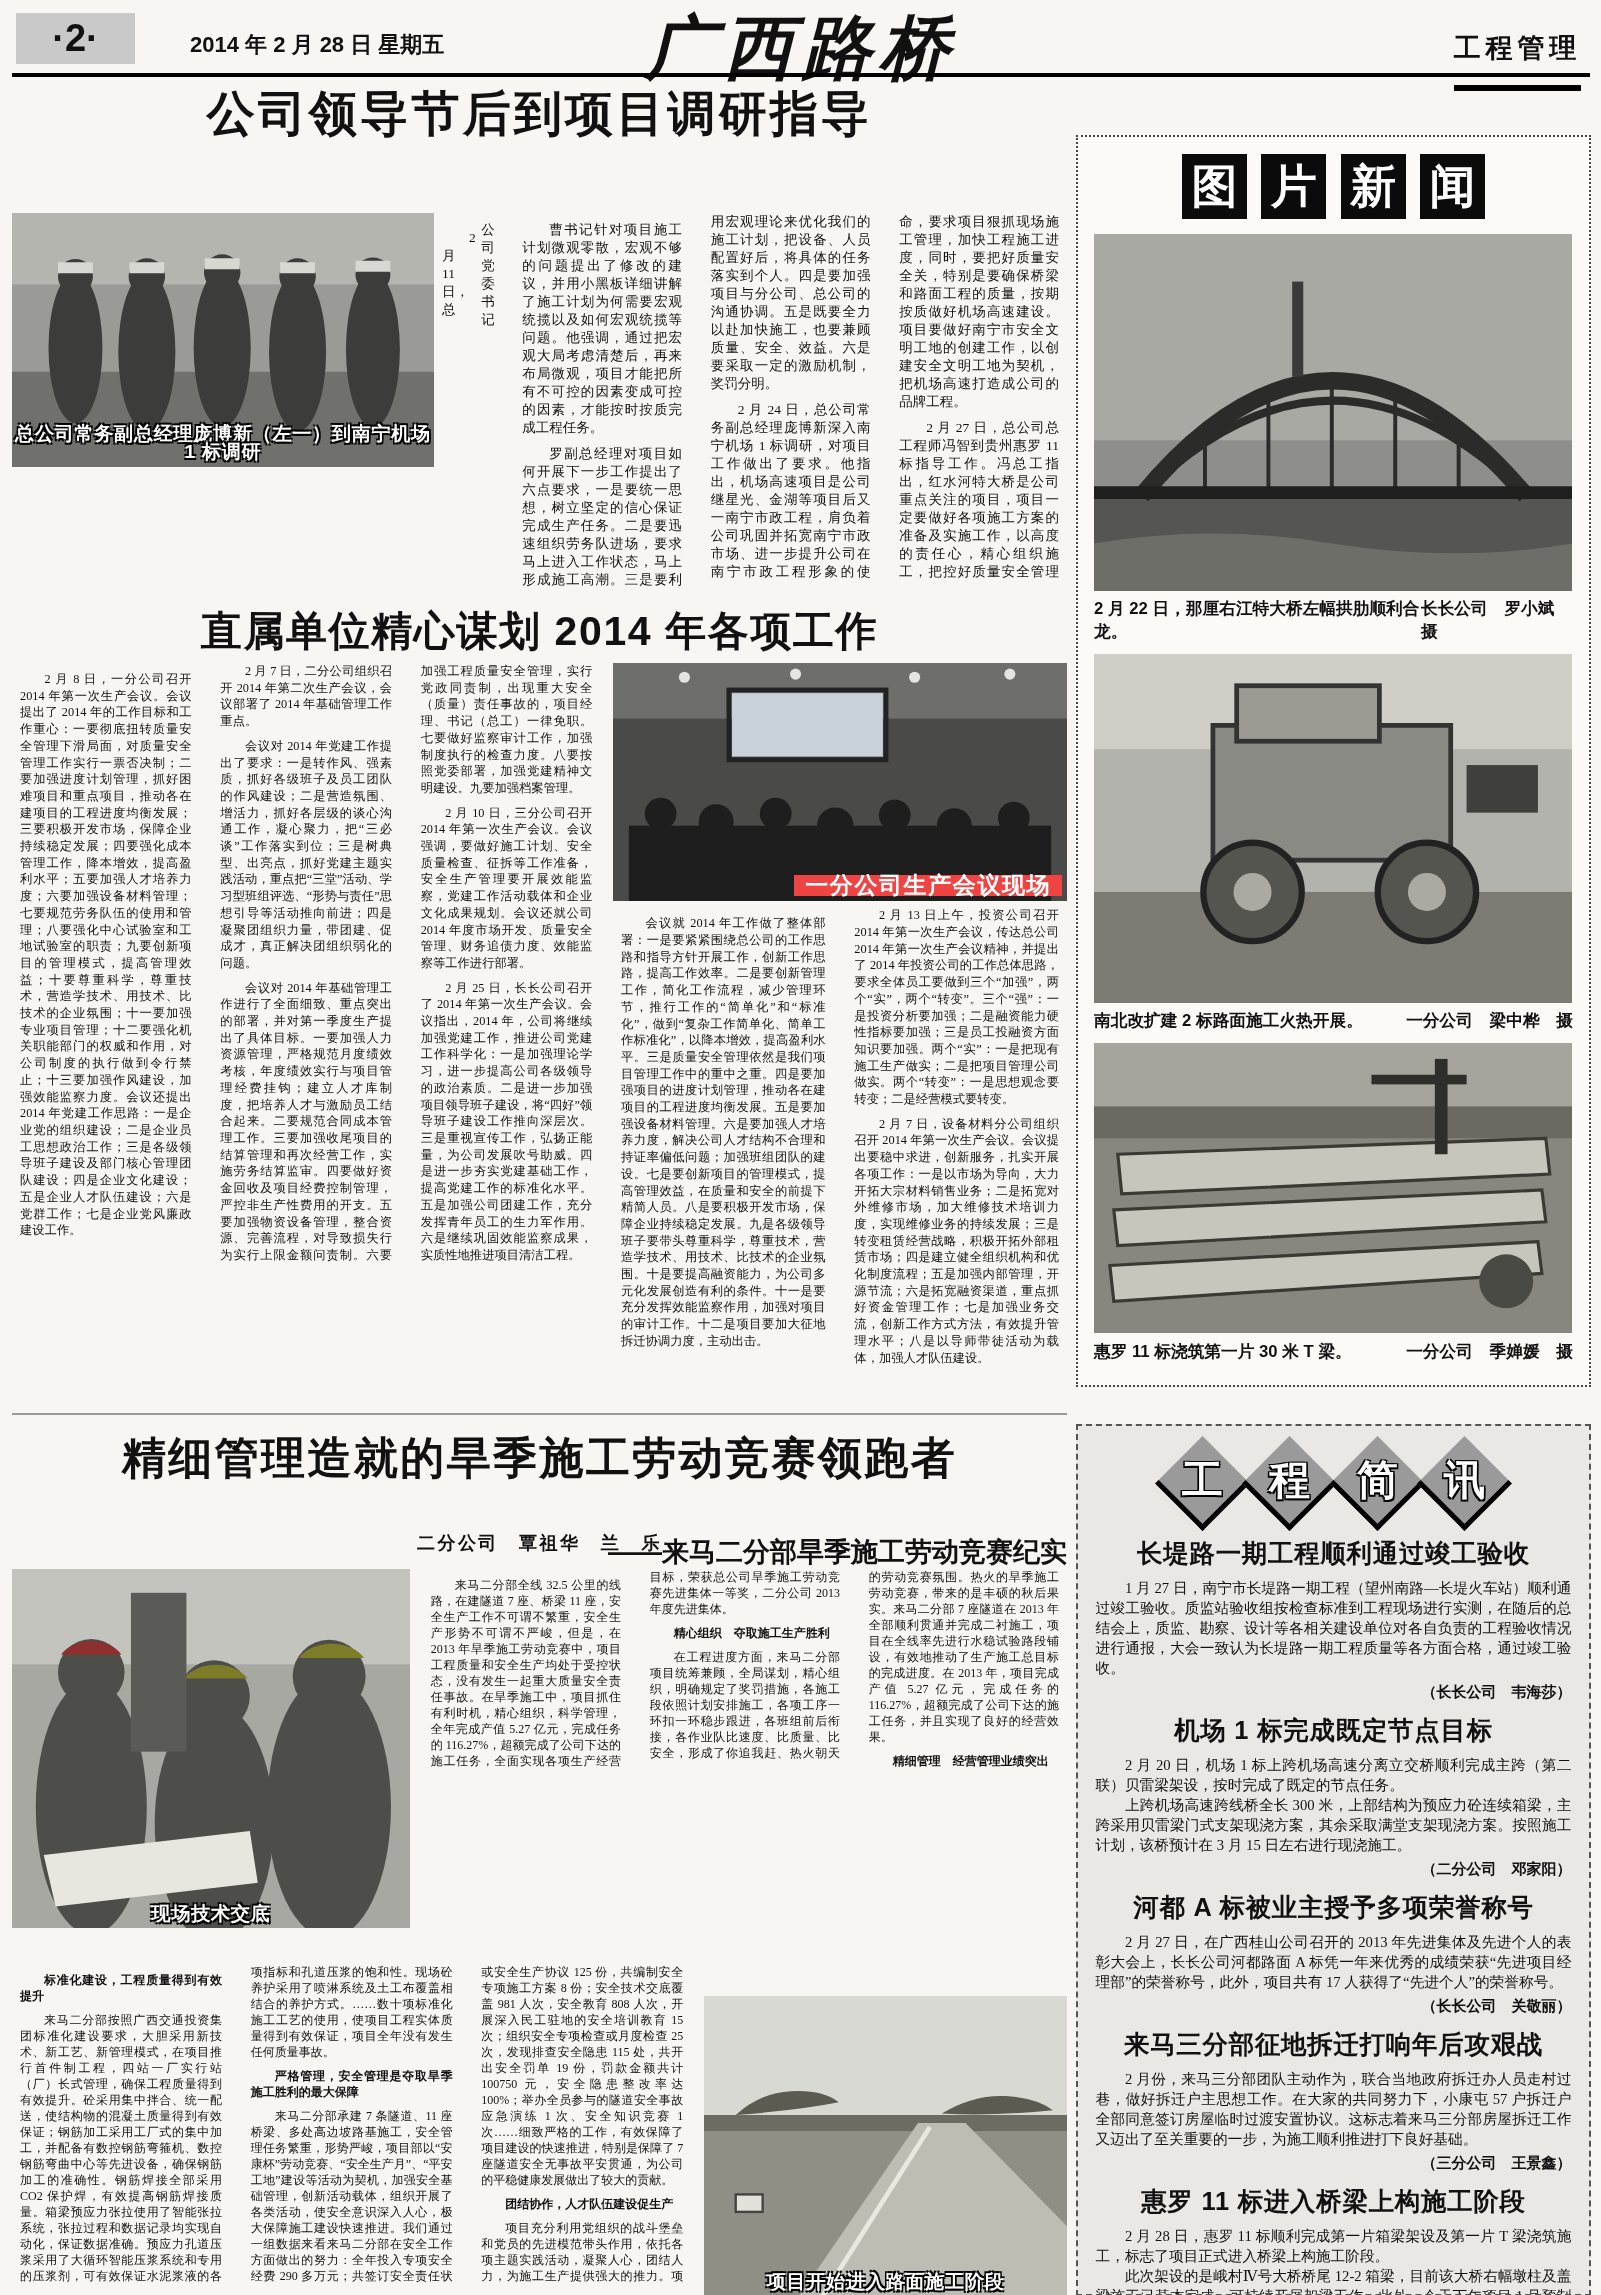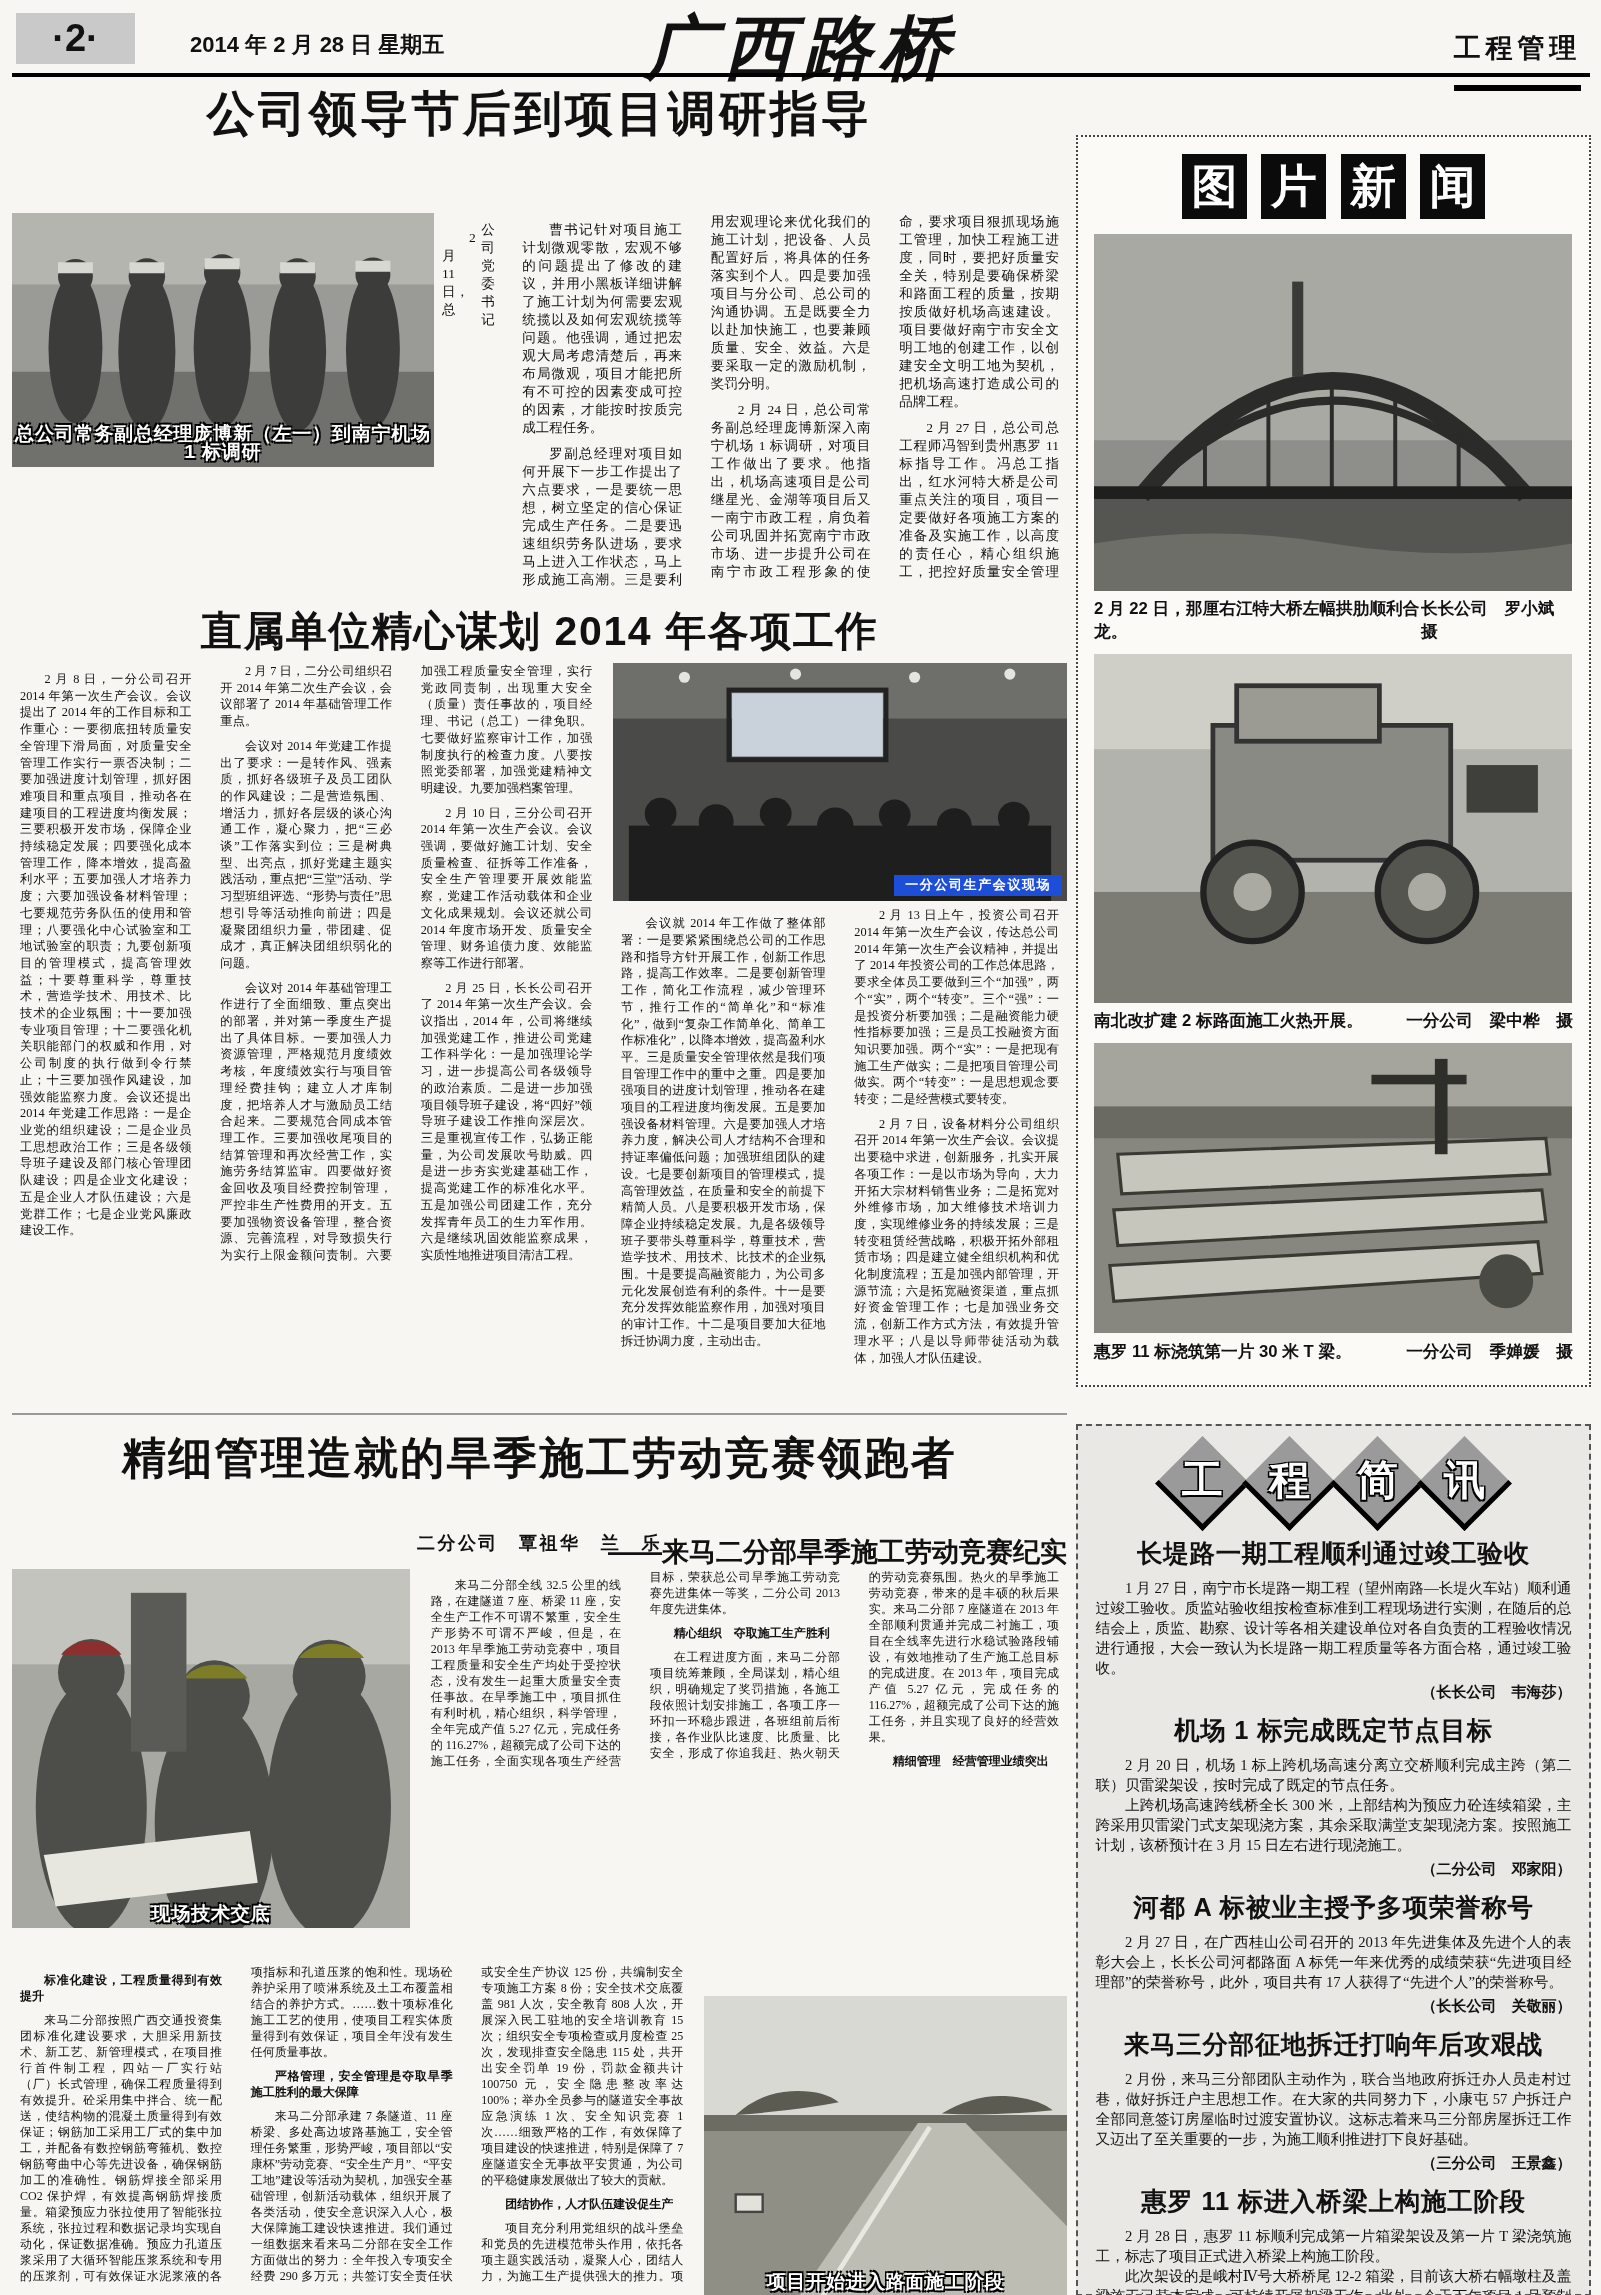--- a/index.html
+++ b/index.html
@@ -28,22 +28,22 @@
   .body-text p{margin:8px;text-indent:2em;text-align:justify;}
   .cols2{column-count:2;column-gap:12.7px;height:100%;overflow:hidden;}
   .cols3{column-count:3;column-gap:12.7px;height:100%;overflow:hidden;}
   .fh{font-weight:bold;font-family:"Liberation Sans",sans-serif;}
   
   .photo{position:relative;background:#7a7a7a;overflow:hidden;}
   .photo svg{position:absolute;left:0;top:0;width:100%;height:100%;}
   .overlay-cap{position:absolute;left:0;bottom:6.3px;width:100%;text-align:center;color:#fff;
       font-family:"Liberation Sans",sans-serif;font-weight:bold;font-size:19px;letter-spacing:0.8px;
       text-shadow:-1.6px -1.6px 0 #000,1.6px -1.6px 0 #000,-1.6px 1.6px 0 #000,1.6px 1.6px 0 #000;}
-  .capbar{position:absolute;right:4.8px;bottom:4.8px;background:#1d4ed8;color:#fff;padding:2.4px 11px;
-      font-family:"Liberation Sans",sans-serif;font-weight:bold;font-size:13px;letter-spacing:1.6px;margin-top:11px;}
+  .capbar{position:absolute;right:4.8px;bottom:4.8px;background:#ef4444;color:#fff;padding:2.4px 11px;
+      font-family:"Liberation Sans",sans-serif;font-weight:bold;font-size:23px;letter-spacing:1.6px;margin-top:11px;}
   
   .a1-body{left:12px;top:213px;width:1055px;height:379px;display:flex;gap:14.3px;font-size:13.5px;line-height:18px;}
   .a1-left{width:488px;display:flex;flex-direction:row;}
   .a1-left .photo{width:422px;height:254px;flex:none;}
   .a1-lead{margin-top:8px;height:111px;font-size:13.5px;line-height:18px;}
   .a1-right{flex:1;}
   
   .a2-body{left:12px;top:663px;width:1055px;height:741px;display:flex;gap:12.7px;font-size:12.3px;line-height:16.7px;}
   .a2-left{width:589px;}
   .a2-right{width:454px;display:flex;flex-direction:column;}

